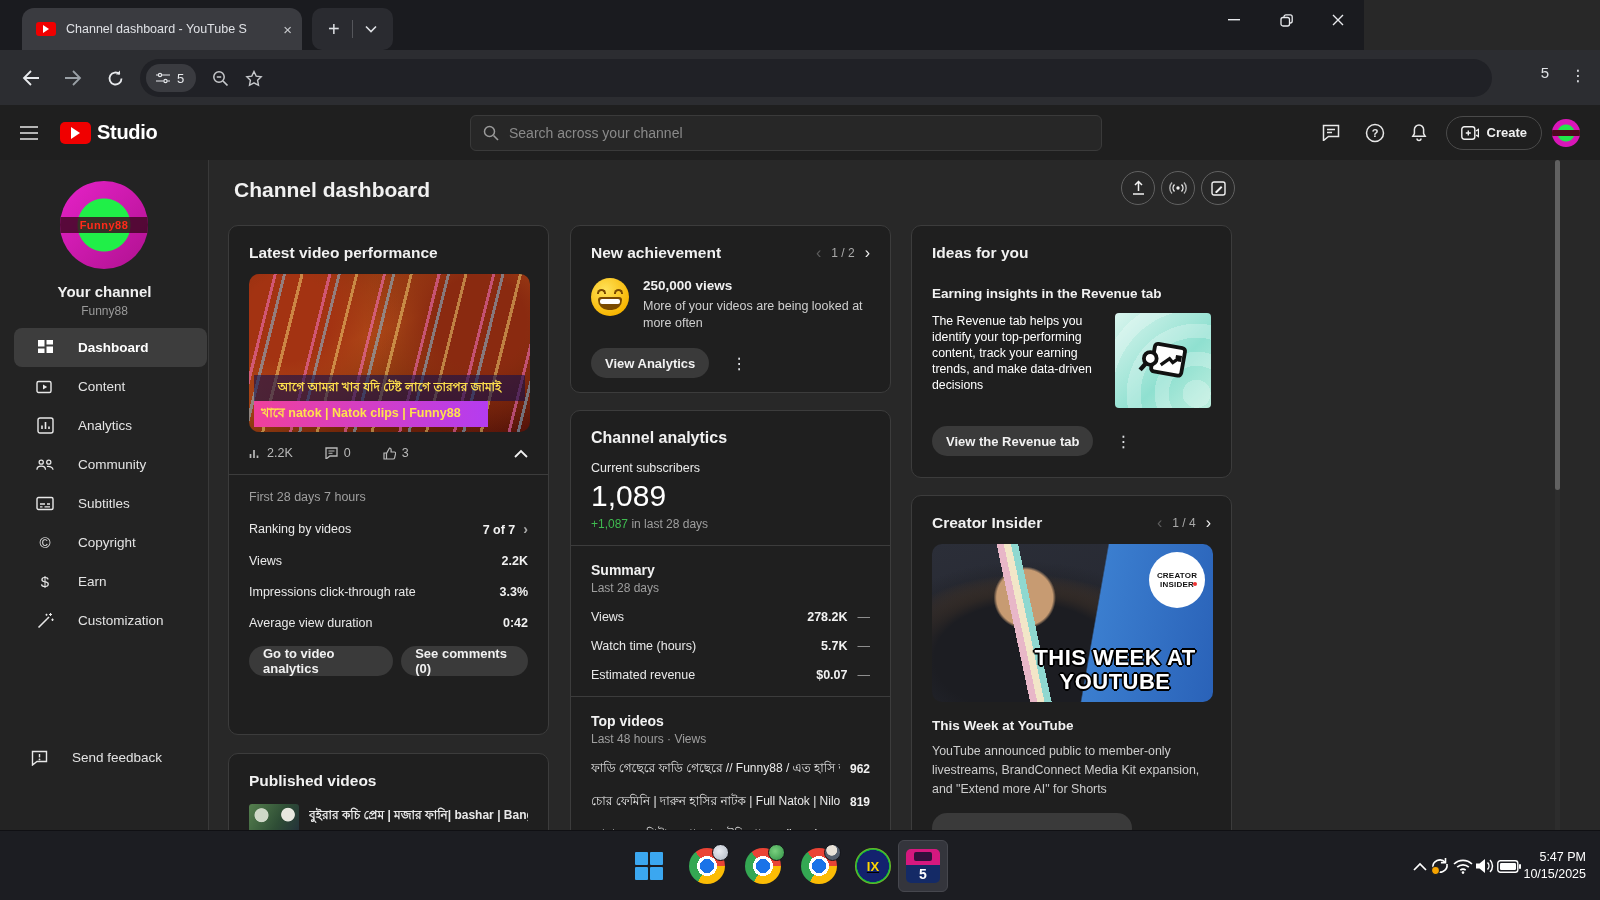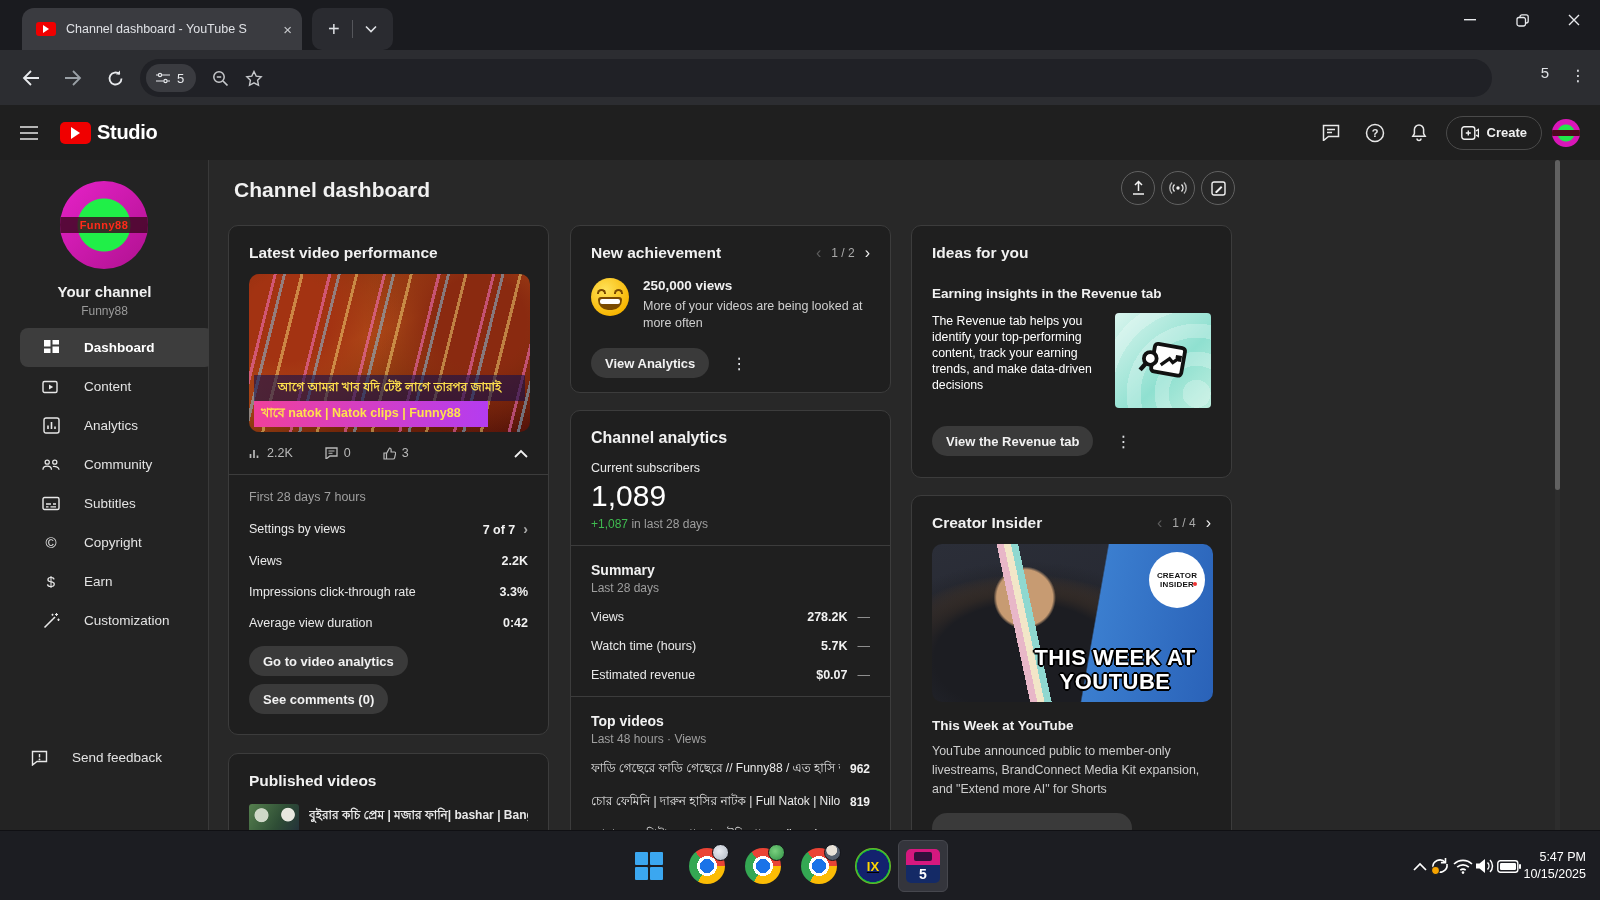--- a/index.html
+++ b/index.html
@@ -1,21 +1,21 @@
 <!DOCTYPE html>
 <html><head>
 <meta charset="utf-8">
 <style>
   * { margin:0; padding:0; box-sizing:border-box; }
   html,body { background:#000; }
   body { font-family:"Liberation Sans","DejaVu Sans",sans-serif; }
   .screen { position:relative; width:1600px; height:900px; background:#282828; overflow:hidden; }
 
   
-  .titlebar { position:absolute; left:0; top:0; width:1600px; height:50px; background:#1a1b1f; }
+  .titlebar { position:absolute; left:0; top:0; width:1364px; height:50px; background:#1a1b1f; }
   .tab { position:absolute; left:22px; top:8px; width:280px; height:42px; background:#3a3b40; border-radius:12px 12px 0 0; display:flex; align-items:center; padding:0 10px 0 14px; }
   .favicon { width:20px; height:14px; background:#f00000; border-radius:3px; display:flex; align-items:center; justify-content:center; flex:0 0 auto; }
   .favicon .tri { width:0; height:0; border-left:6px solid #fff; border-top:4px solid transparent; border-bottom:4px solid transparent; }
   .tab-title { color:#dfe1e5; font-size:12.5px; margin-left:10px; white-space:nowrap; overflow:hidden; flex:1; position:relative; }
   .tab-title::after { content:""; position:absolute; right:0; top:0; bottom:0; width:26px; background:linear-gradient(90deg,rgba(58,59,64,0),#3a3b40); }
   .tab-close { color:#c7c9cc; font-size:15px; margin-left:8px; cursor:default; flex:0 0 auto; }
   .newtab-group { position:absolute; left:312px; top:8px; height:42px; display:flex; align-items:center; background:#2a2b30; border-radius:10px; padding:0 8px; }
   .newtab { color:#dfe1e5; font-size:20px; font-weight:400; padding:0 8px; }
   .ngdiv { width:1px; height:18px; background:#55565b; margin:0 4px; }
   .tabchev { padding:0 8px; display:flex; }
@@ -49,21 +49,21 @@
   .create-btn span { color:#f1f1f1; font-size:13px; font-weight:700; }
   .avatar-mini { width:28px; height:28px; border-radius:50%; background:radial-gradient(circle at 50% 50%, #22e54a 0 8px, #d916b8 9px); position:relative; overflow:hidden; }
   .avatar-mini::after { content:""; position:absolute; left:0; right:0; top:11px; height:6px; background:#4d0a1e; }
 
   
   .sidebar { position:absolute; left:0; top:160px; width:209px; height:670px; background:#232323; border-right:1px solid #393939; }
   .chan-avatar { position:absolute; left:60px; top:21px; width:88px; height:88px; border-radius:50%; background:radial-gradient(circle at 50% 50%, #20ef48 0 26px, transparent 27px), linear-gradient(135deg,#e622c8,#b01190); position:relative; overflow:hidden; }
   .chan-band { position:absolute; left:0; right:0; top:36px; height:16px; background:rgba(60,5,30,0.82); display:flex; align-items:center; justify-content:center; color:#ff2a1a; font-size:11px; font-weight:800; letter-spacing:0.5px; }
   .chan-title { position:absolute; left:0; width:209px; top:123px; text-align:center; color:#f1f1f1; font-size:15px; font-weight:700; }
   .chan-name { position:absolute; left:0; width:209px; top:144px; text-align:center; color:#9a9a9a; font-size:12px; }
-  .nav { position:absolute; left:12px; top:168px; width:209px; }
+  .nav { position:absolute; left:6px; top:168px; width:209px; }
   .nav-item { height:39px; margin:0 8px; border-radius:8px; display:flex; align-items:center; padding-left:22px; gap:24px; }
   .nav-item.active { background:#3d3d3d; }
   .nav-item .nlabel { color:#e3e3e3; font-size:13.5px; }
   .nav-item.active .nlabel { color:#fff; font-weight:600; }
   .nav-ico { width:18px; height:18px; display:flex; align-items:center; justify-content:center; color:#e8e8e8; font-size:15px; }
   .nav-footer { position:absolute; left:0; top:578px; width:209px; }
 
   
   .main { position:absolute; left:209px; top:160px; width:1391px; height:670px; background:#282828; overflow:hidden; }
   .page-title { position:absolute; left:25px; top:18px; color:#f1f1f1; font-size:21px; font-weight:700; }
@@ -91,21 +91,21 @@
       repeating-linear-gradient(104deg, transparent 0 24px, rgba(255,120,210,.5) 24px 27px, transparent 27px 33px, rgba(130,215,255,.45) 33px 36px, transparent 36px 50px, rgba(255,235,130,.45) 50px 53px),
       radial-gradient(circle at 14% 28%, #a33312 0 16%, transparent 42%),
       radial-gradient(circle at 82% 30%, #8a2a10 0 18%, transparent 45%),
       linear-gradient(160deg,#7e2a0c,#b4541a 40%,#6e2408 75%,#55130a); }
   .lv-line1 { position:absolute; left:5px; right:5px; bottom:31px; background:rgba(18,16,76,.6); color:#ffe14d; font-weight:800; font-size:12px; text-align:center; padding:3px 2px; white-space:nowrap; overflow:hidden; }
   .lv-line2 { position:absolute; left:5px; right:42px; bottom:5px; background:linear-gradient(90deg,#f0409c,#b43cf0); color:#ffe14d; font-weight:800; font-size:12.5px; padding:3px 7px; white-space:nowrap; overflow:hidden; }
   .lv-stats { display:flex; align-items:center; margin-top:14px; color:#b9b9b9; font-size:12.5px; gap:6px; }
   .lv-stats .grp { display:flex; align-items:center; gap:6px; margin-right:26px; }
   .lv-stats .spacer { flex:1; }
   .lv-rows .statrow { margin-top:17px; }
-  .lv-btns { margin-top:16px; display:flex; flex-direction:column; align-items:flex-start; gap:8px; }
+  .lv-btns { margin-top:16px; display:flex; flex-direction:row; align-items:flex-start; gap:8px; }
   .rchev { color:#aaa; font-size:14px; margin-left:8px; }
 
   
   .subs-num { color:#fff; font-size:30px; font-weight:400; margin-top:4px; }
   .delta { font-size:12px; margin-top:4px; }
   .delta .g { color:#3fbb50; }
   .delta .m { color:#9f9f9f; }
   .sec-title { color:#f1f1f1; font-size:14px; font-weight:700; margin-top:16px; }
   .an-rows .statrow { margin-top:15px; }
   .tv-row { display:flex; align-items:center; margin-top:13px; gap:10px; }
@@ -269,20 +269,27 @@
       <svg width="18" height="14" viewBox="0 0 18 14">
           <path d="M0 1h18M0 7h18M0 13h18" stroke="#e8e8e8" stroke-width="1.6"></path>
         </svg>
     </span>
     <span class="brand">
       <span class="ytbox">
           <span class="tri"></span>
         </span>
       <span class="btxt">Studio</span>
     </span>
+    <div class="searchwrap">
+      <svg width="16" height="16" viewBox="0 0 16 16">
+          <circle cx="6.5" cy="6.5" r="5" fill="none" stroke="#9a9a9a" stroke-width="1.5"></circle>
+          <path d="M10.5 10.5L15 15" stroke="#9a9a9a" stroke-width="1.6"></path>
+        </svg>
+      <input class="search-input" placeholder="Search across your channel" style="">
+    </div>
     <div class="hicons">
       <span class="hicon">
         <svg width="18" height="17" viewBox="0 0 18 17">
             <path d="M1.5 1.5h15v11h-10l-5 4z" fill="none" stroke="#e8e8e8" stroke-width="1.5"></path>
             <path d="M5 5.5h8M5 8.5h5" stroke="#e8e8e8" stroke-width="1.4"></path>
           </svg>
       </span>
       <span class="hicon">
         <svg width="20" height="20" viewBox="0 0 20 20">
             <circle cx="10" cy="10" r="8.5" fill="none" stroke="#e8e8e8" stroke-width="1.5"></circle>
@@ -452,21 +459,21 @@
           </span>
         <span class="spacer"></span>
         <svg width="14" height="9" viewBox="0 0 14 9">
             <path d="M1 8l6-6 6 6" fill="none" stroke="#f1f1f1" stroke-width="1.8"></path>
           </svg>
       </div>
       <div class="hrline"></div>
       <div class="muted" style="margin-top:15px;">First 28 days 7 hours</div>
       <div class="lv-rows">
         <div class="statrow">
-          <span class="lab">Settings by views</span>
+          <span class="lab">Ranking by videos</span>
           <span class="val"><span>7 of 7</span><span class="rchev">›</span></span>
         </div>
         <div class="statrow">
           <span class="lab">Views</span>
           <span class="val">2.2K</span>
         </div>
         <div class="statrow">
           <span class="lab">Impressions click-through rate</span>
           <span class="val">3.3%</span>
         </div>

